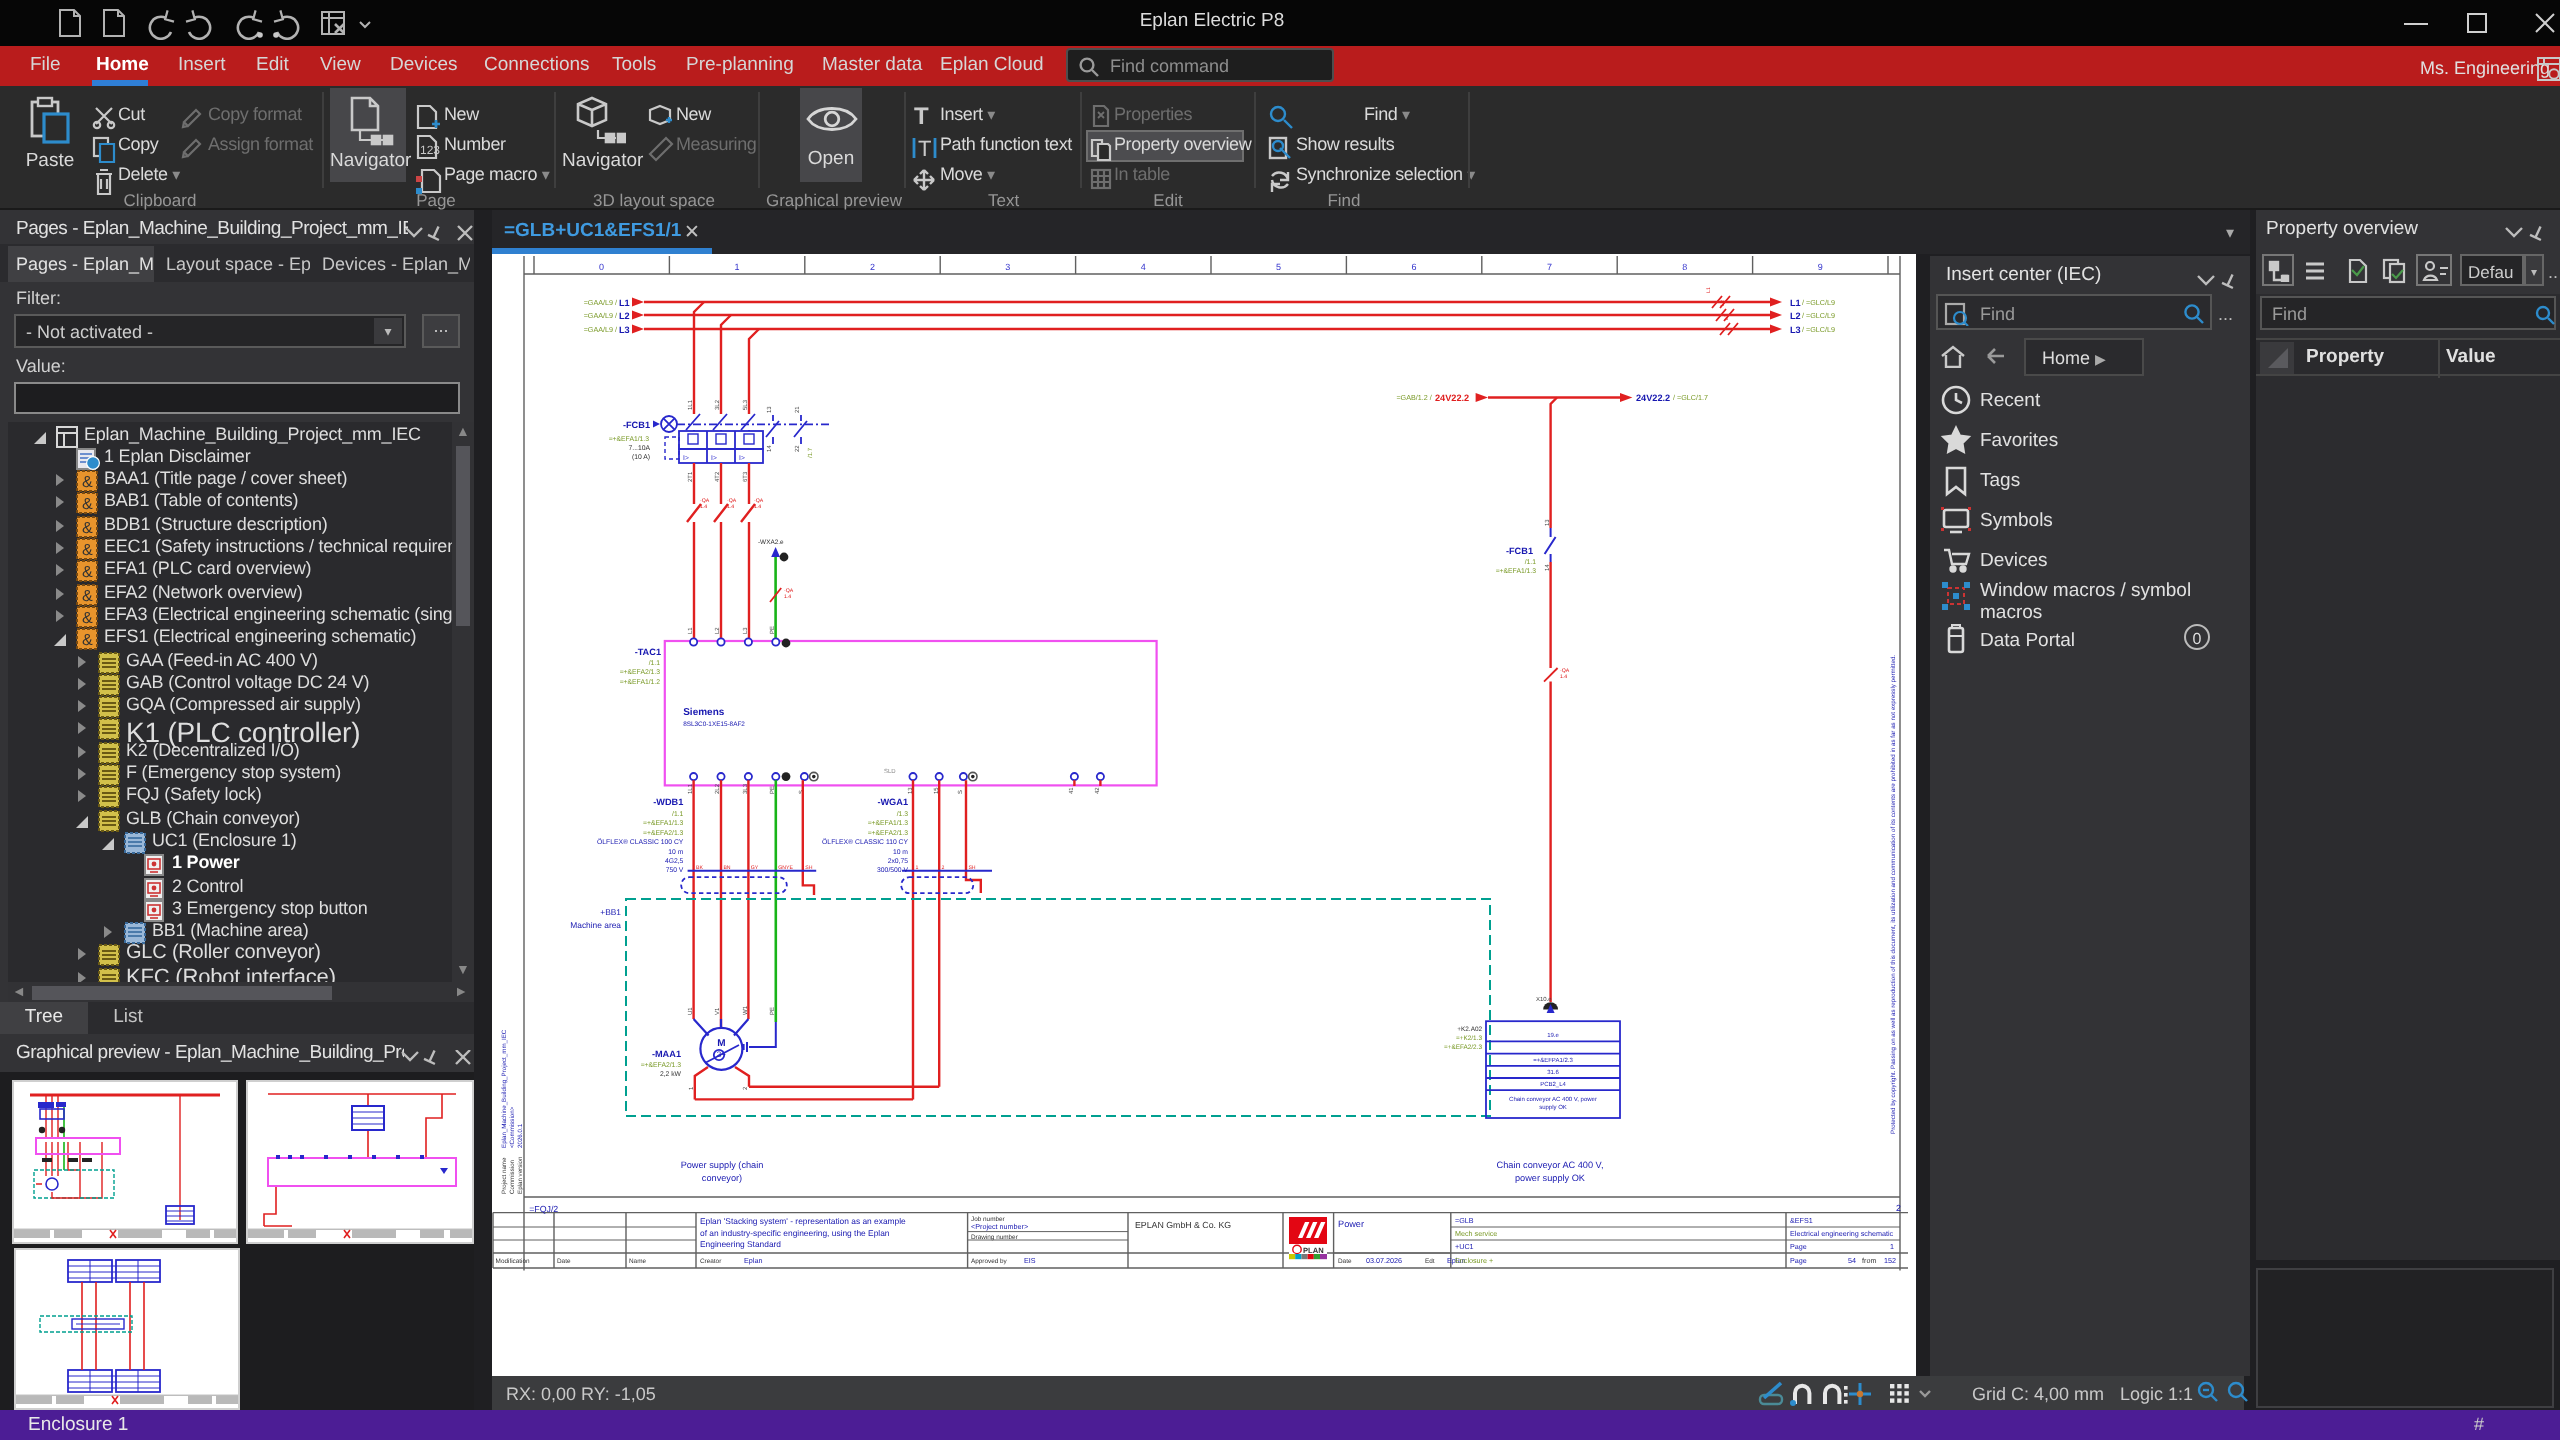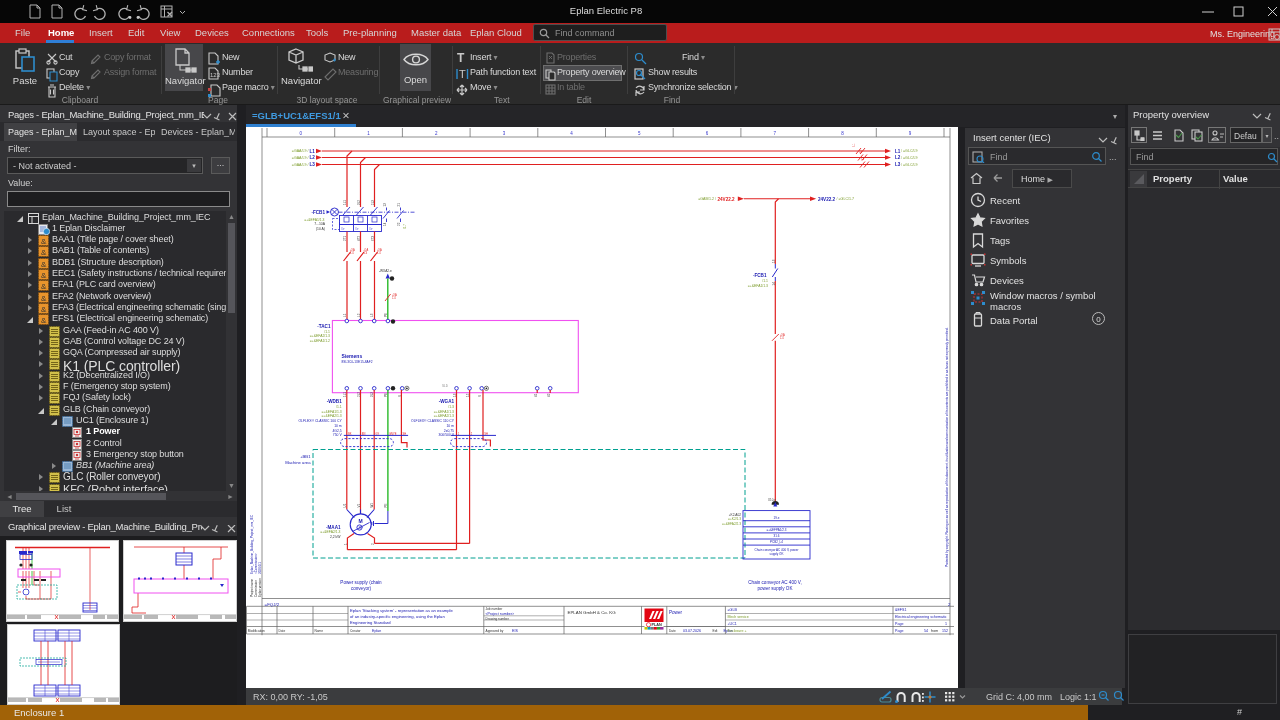--- a/index.html
+++ b/index.html
@@ -381,21 +381,21 @@
         <rect x="2" y="2.5" width="6" height="5" fill="none" stroke="#cc3333" stroke-width="0.8"></rect>
         <path d="M3 9 h4" stroke="#cc3333" stroke-width="0.8"></path>
         <circle cx="5" cy="5" r="1.2" fill="#cc3333"></circle>
       </svg>
       <div class="abs" style="left:82px;top:237.8px;font-size:9px;letter-spacing:-0.1px;color:#dedede;white-space:nowrap;">3 Emergency stop button</div>
       <div class="abs" style="left:48px;top:252.10000000000002px;width:0;height:0;border-top:3.5px solid transparent;border-bottom:3.5px solid transparent;border-left:4px solid #8a8a8a"></div>
       <svg class="abs" style="left:58px;top:250.10000000000002px" width="11" height="11">
         <rect x="0.5" y="0.5" width="10" height="10" fill="#9ab8d8" stroke="#3a6a9a" stroke-dasharray="1.5 1"></rect>
         <path d="M2 3 h7 M2 5 h7 M2 7 h7" stroke="#4a7aaa" stroke-width="0.9"></path>
       </svg>
-      <div class="abs" style="left:72px;top:249.10000000000002px;font-size:9px;letter-spacing:-0.1px;color:#dedede;white-space:nowrap;font-style:italic;">BB1 (Machine area)</div>
+      <div class="abs" style="left:72px;top:249.10000000000002px;font-size:9px;letter-spacing:-0.1px;color:#dedede;white-space:nowrap;">BB1 (Machine area)</div>
       <div class="abs" style="left:35px;top:263.40000000000003px;width:0;height:0;border-top:3.5px solid transparent;border-bottom:3.5px solid transparent;border-left:4px solid #8a8a8a"></div>
       <svg class="abs" style="left:45px;top:261.40000000000003px" width="11" height="11">
         <rect x="0.5" y="0.5" width="10" height="10" fill="#d2c04a" stroke="#6a5a14" stroke-dasharray="1.5 1"></rect>
         <path d="M2 3.5 h7 M2 5.5 h7 M2 7.5 h7" stroke="#6a5a14" stroke-width="0.9"></path>
       </svg>
       <div class="abs" style="left:59px;top:260.40000000000003px;font-size:10px;letter-spacing:-0.1px;color:#dedede;white-space:nowrap;text-align:right;">GLC (Roller conveyor)</div>
       <div class="abs" style="left:35px;top:274.70000000000005px;width:0;height:0;border-top:3.5px solid transparent;border-bottom:3.5px solid transparent;border-left:4px solid #8a8a8a"></div>
       <svg class="abs" style="left:45px;top:272.70000000000005px" width="11" height="11">
         <rect x="0.5" y="0.5" width="10" height="10" fill="#d2c04a" stroke="#6a5a14" stroke-dasharray="1.5 1"></rect>
         <path d="M2 3.5 h7 M2 5.5 h7 M2 7.5 h7" stroke="#6a5a14" stroke-width="0.9"></path>
@@ -1093,16 +1093,16 @@
         </svg>
       </div>
     <div class="abs" style="left:25px;top:3px;font-size:9.5px;color:#e0e0e0;font-weight:bold">Property</div>
     <div class="abs" style="left:91px;top:0;width:1px;height:19px;background:#444"></div>
     <div class="abs" style="left:95px;top:3px;font-size:9.5px;color:#e0e0e0;font-weight:bold">Value</div>
   </div>
 </div>
 
 <div class="abs" style="left:1128px;top:634px;width:149px;height:70px;background:#222224;border:1px solid #3f3f42"></div>
 
-<div class="abs" style="left:0;top:705px;width:1088px;height:15px;background:#a16207">
+<div class="abs" style="left:0;top:705px;width:1280px;height:15px;background:#4c1d95">
   <div class="abs" style="left:14px;top:2px;font-size:9.5px;color:#e8e8e8">Enclosure 1</div>
   <div class="abs" style="left:1237px;top:2px;font-size:9px;color:#ccc">#</div>
 </div>
 
 </body></html>

